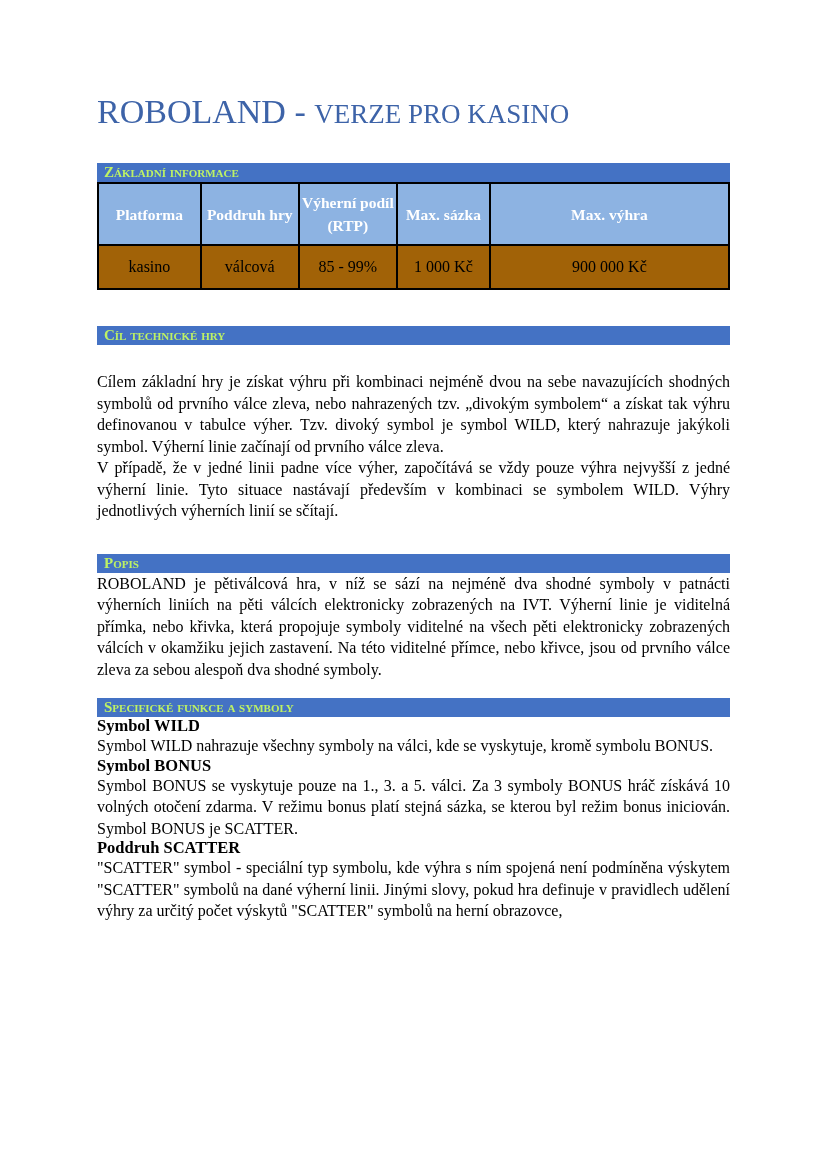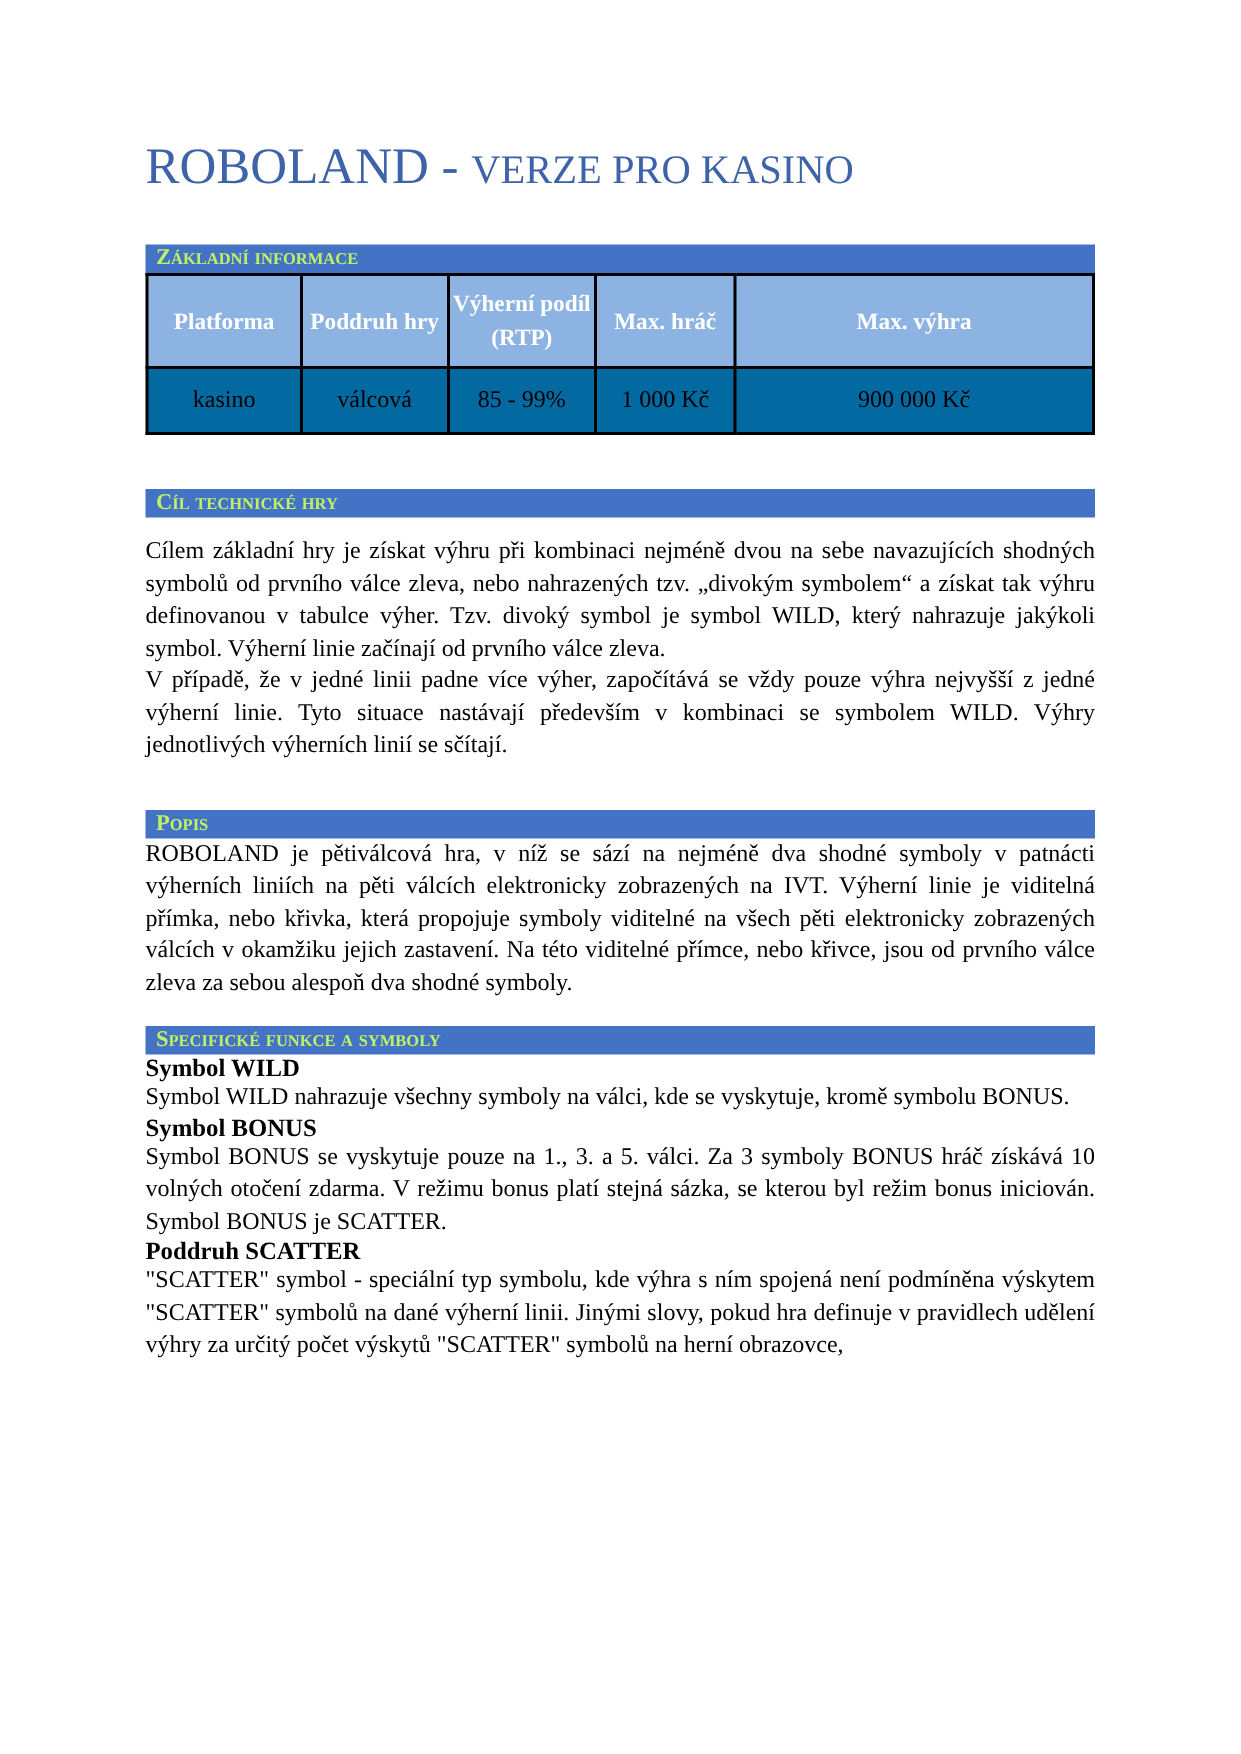--- a/index.html
+++ b/index.html
@@ -56,30 +56,30 @@
     background: #8DB3E2;
     color: #ffffff;
     font-weight: bold;
     font-size: 15.5px;
     line-height: 23px;
     height: 58px;
   }
   .info-table td {
     font-size: 16px;
     height: 40px;
-    background: #0369a1;
+    background: #a16207;
   }
 
   p.body-text {
     font-size: 16px;
     line-height: 21.5px;
     text-align: justify;
     margin: 0;
   }
-  .goal-text   { margin-top: 12px; }
+  .goal-text   { margin-top: 26px; }
   .popis-text  { margin-top: 26px; }
 
   h3.subhead {
     font-size: 16.5px;
     line-height: 18px;
     font-weight: bold;
     margin: 0;
   }
   .sub-wild      { margin-top: 20px; }
   .para-wild     { margin-top: 20px; }
@@ -103,21 +103,21 @@
       <col style="width:15.5%">
       <col style="width:15.6%">
       <col style="width:14.7%">
       <col style="width:37.9%">
     </colgroup>
     <tbody>
       <tr>
         <th>Platforma</th>
         <th>Poddruh hry</th>
         <th>Výherní podíl (RTP)</th>
-        <th>Max. hráč</th>
+        <th>Max. sázka</th>
         <th>Max. výhra</th>
       </tr>
       <tr>
         <td>kasino</td>
         <td>válcová</td>
         <td>85 - 99%</td>
         <td>1 000 Kč</td>
         <td>900 000 Kč</td>
       </tr>
     </tbody>

